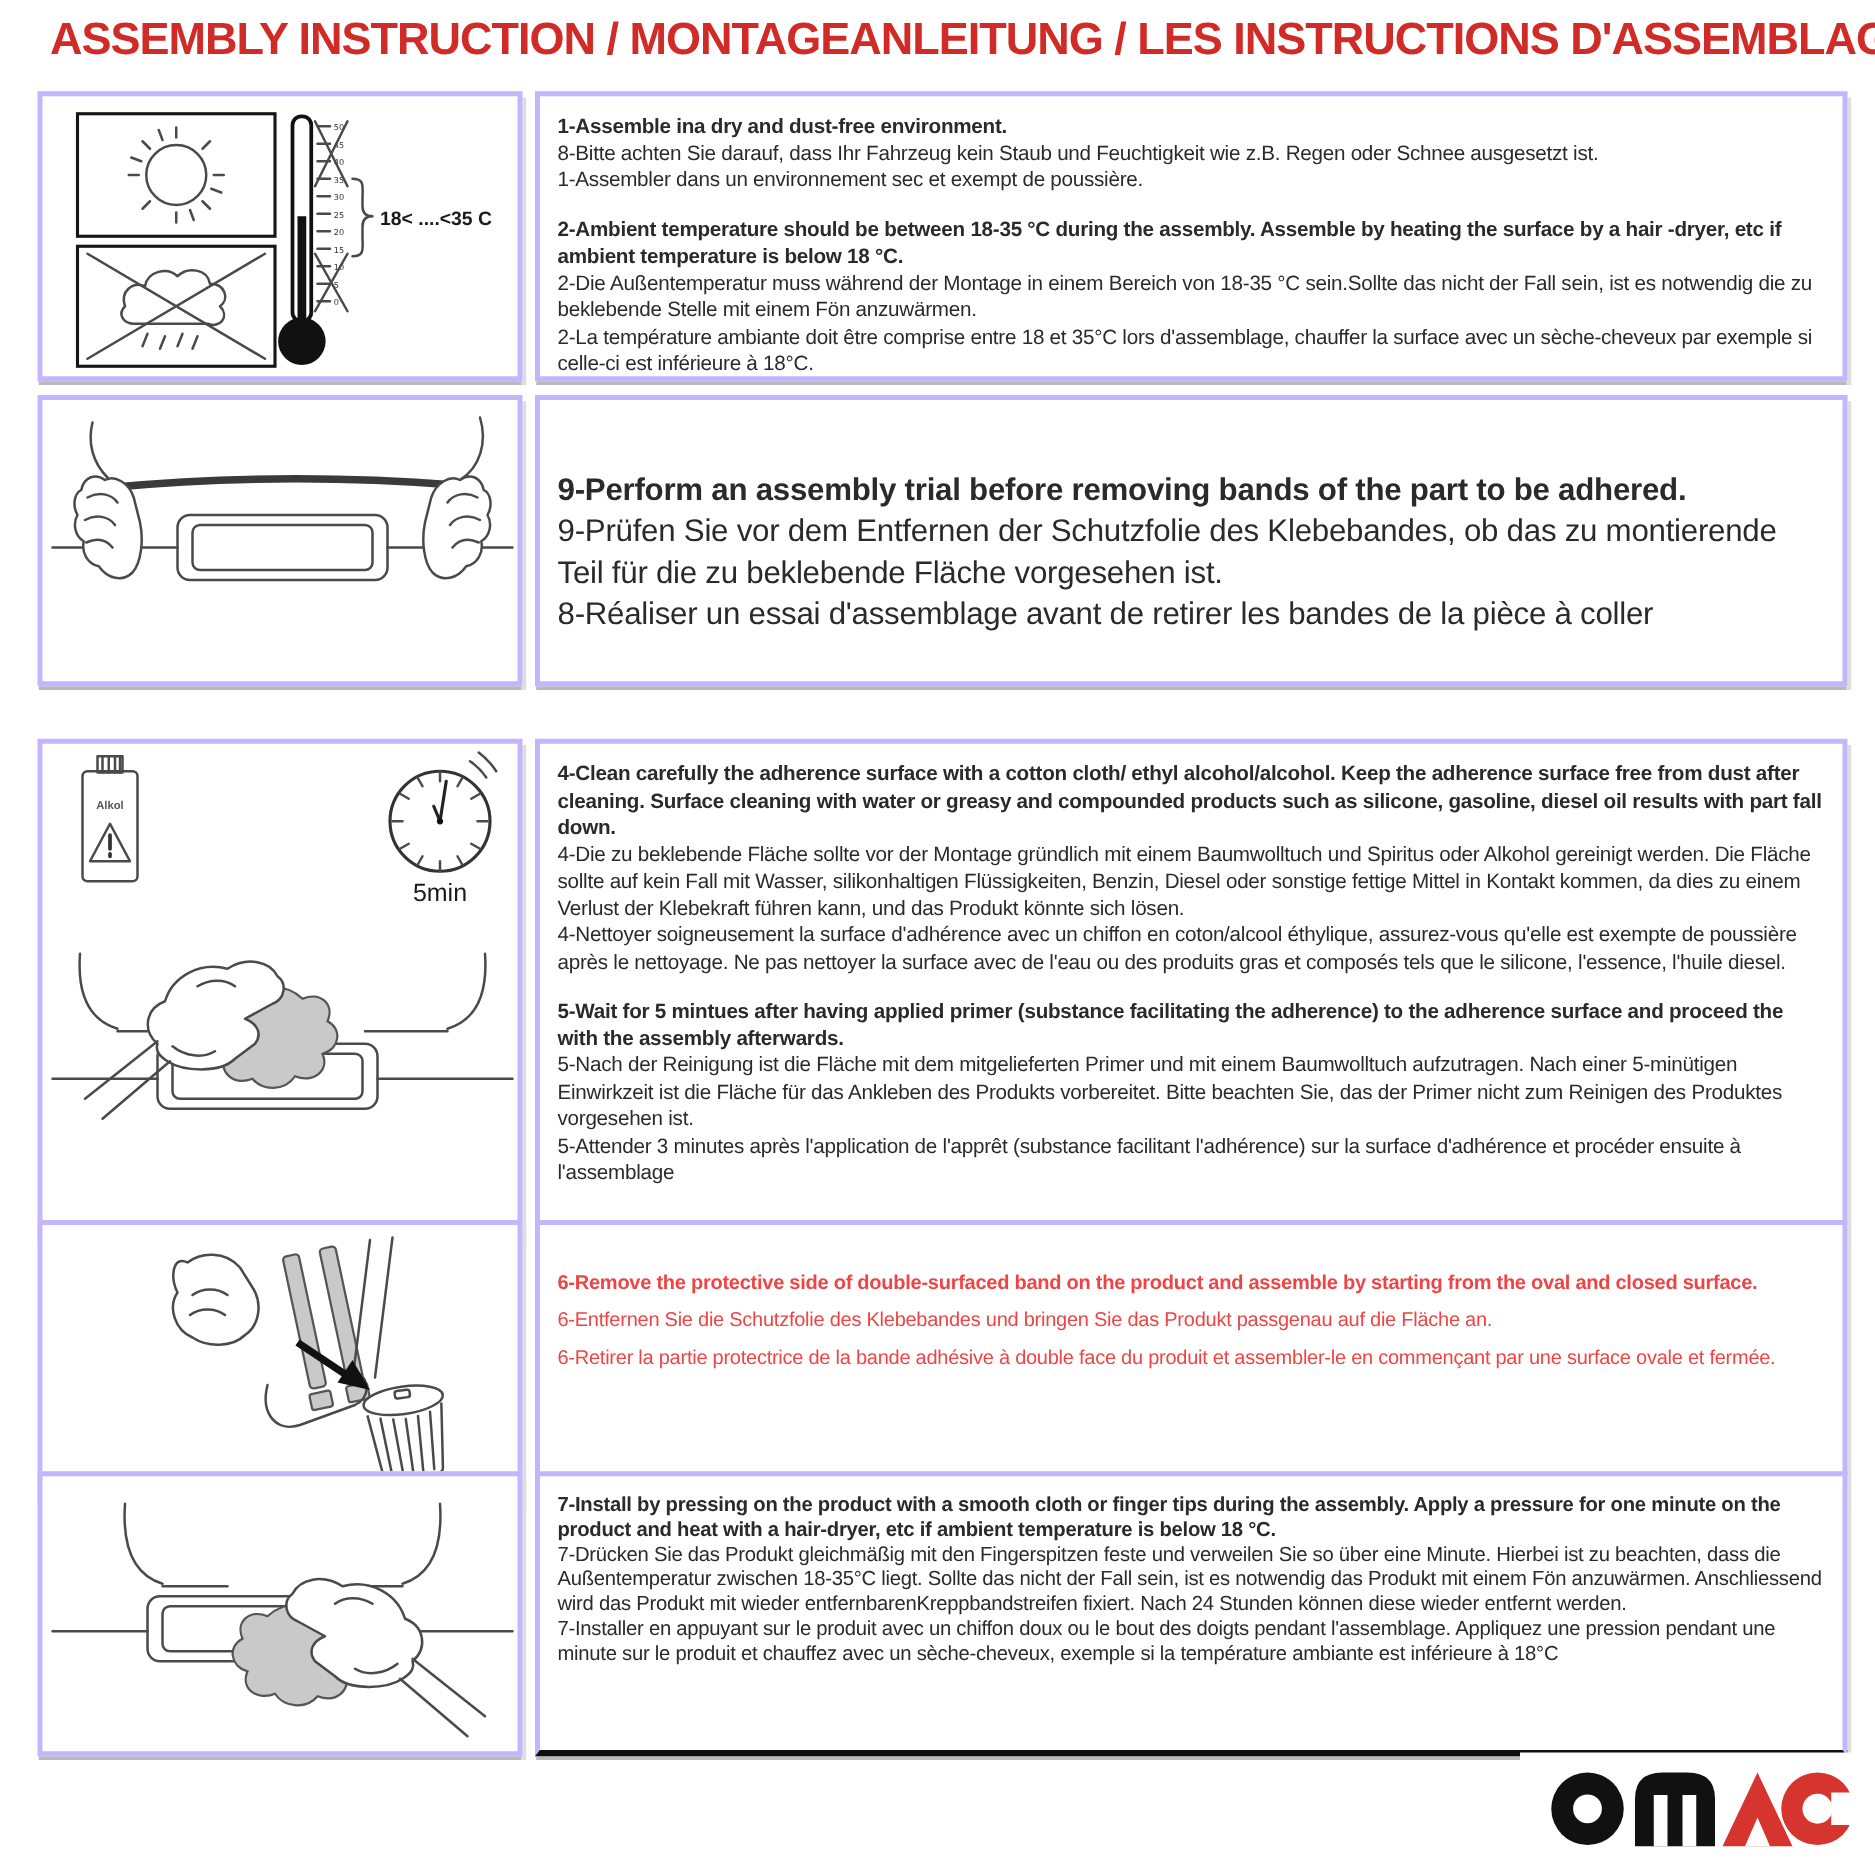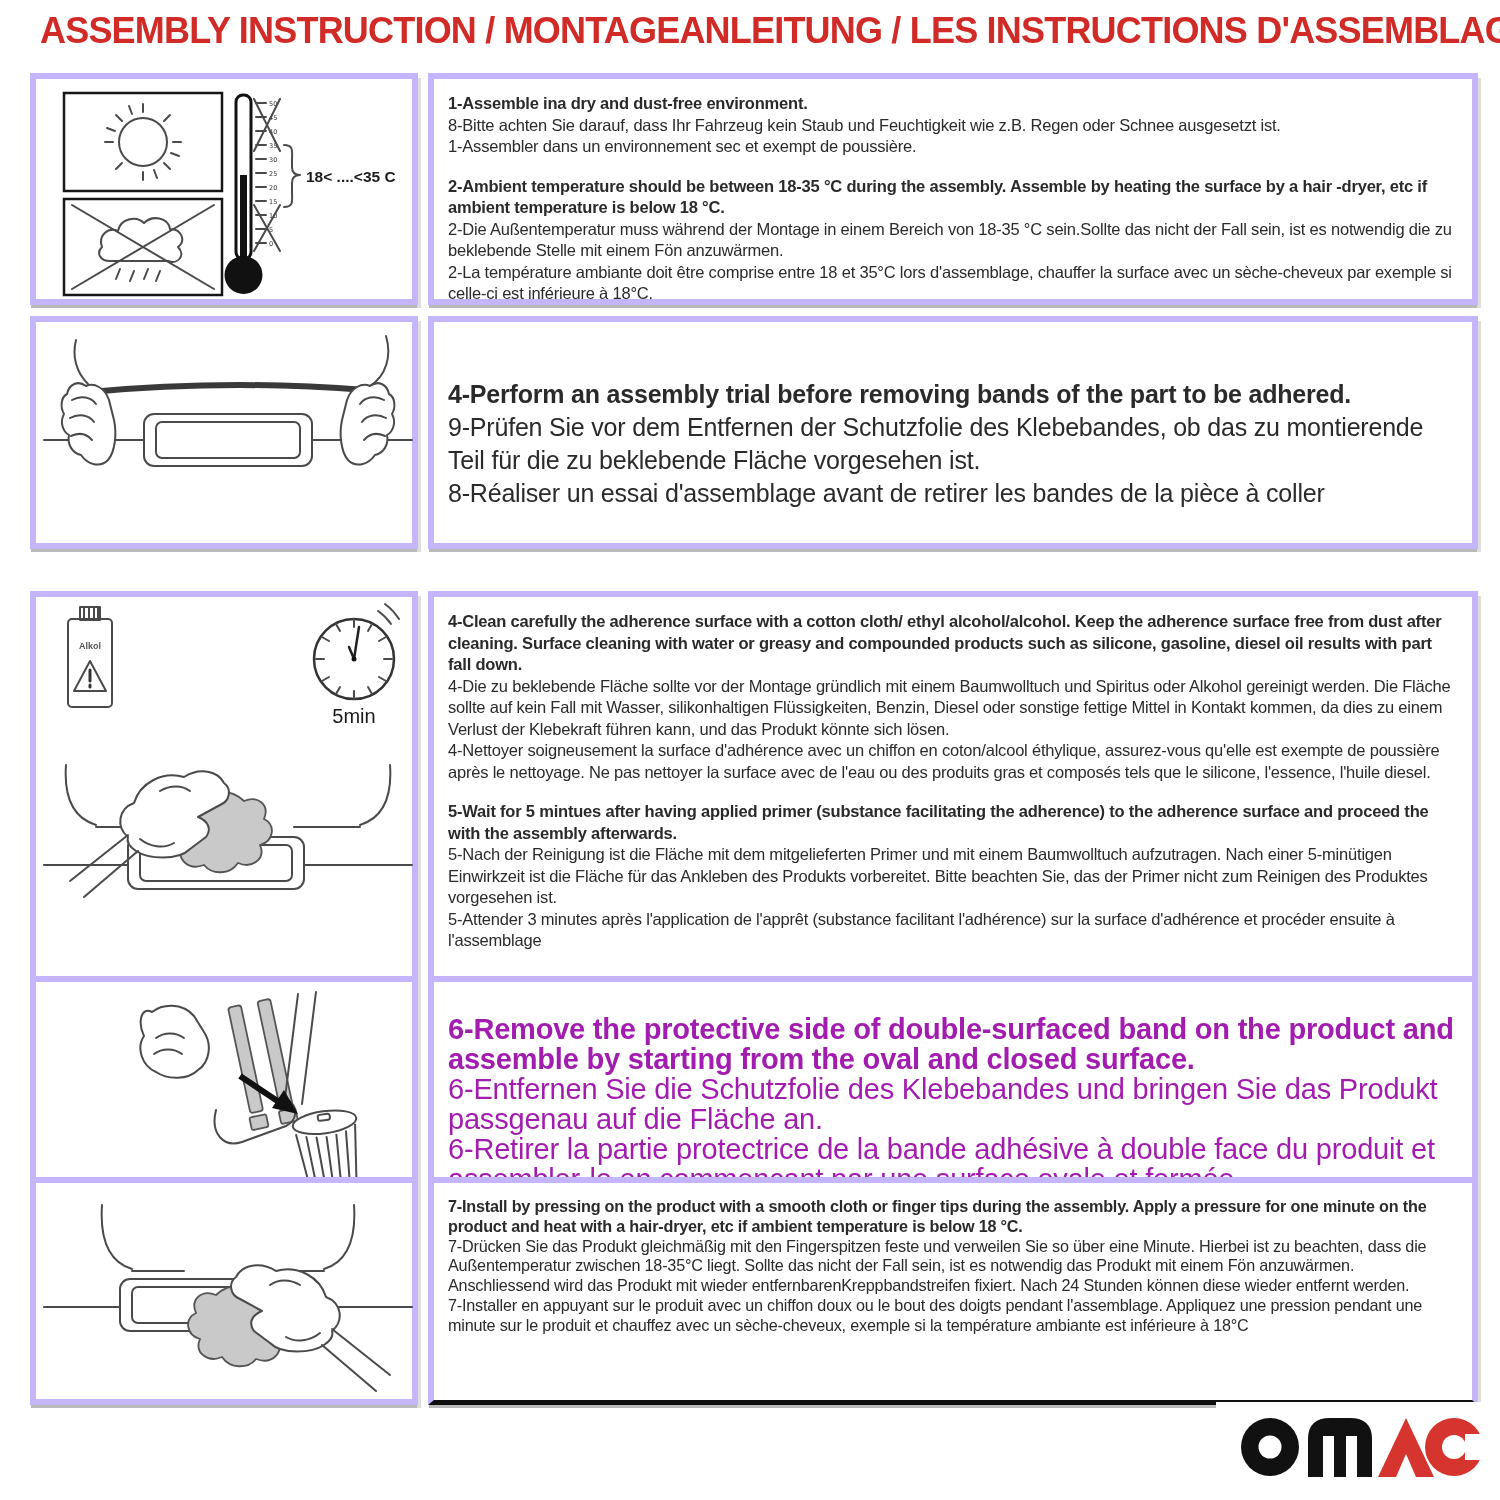--- a/index.html
+++ b/index.html
@@ -1,33 +1,33 @@
 <!DOCTYPE html>
 <html><head>
 <meta charset="utf-8">
 <style>
   html,body{margin:0;padding:0;background:#fff;}
   #page{position:relative;width:1500px;height:1500px;background:#fff;overflow:hidden;
         font-family:"Liberation Sans","DejaVu Sans",sans-serif;color:#222;}
   .title{position:absolute;left:40px;top:10px;font-size:36px;font-weight:bold;
          letter-spacing:-0.8px;color:#d02b27;white-space:nowrap;}
-  .box{position:absolute;background:#fff;border:6px solid #c4b5fd;box-sizing:border-box;
+  .box{position:absolute;background:#fff;border:4px solid #c4b5fd;box-sizing:border-box;
        box-shadow:0 4px 0 -1px #b9b9b9,4px 4px 0 -1px #dedede;}
   .illus{left:30px;width:388px;}
   .txt{left:428px;width:1050px;padding:14px 14px;}
   .r1{top:73px;height:232px;}
   .r2{top:316px;height:233px;}
   .r3{top:560px;height:405px;margin-top:31px;}
   .r4{top:976px;height:230px;}
   .r5{top:1177px;height:228px;}
   .txt p{margin:0;letter-spacing:-0.2px;}
   .s-small p{font-size:16.5px;line-height:21.5px;color:#2a2a2a;}
   .s-mid p{font-size:25px;line-height:33px;color:#2a2a2a;}
   .s-mid{padding-top:56px;}
-  .s-mid4 p{font-size:29px;line-height:30px;color:#a21caf;}
+  .s-mid4 p{font-size:16px;line-height:30px;color:#ef4444;}
   .s-mid4{padding-top:32px;}
   .s-small5 p{font-size:16.2px;line-height:19.8px;color:#2a2a2a;}
   .bold{font-weight:bold;color:#0e0e0e;}
   .gap{margin-top:18px !important;}
   .r5.txt{border-bottom:5px solid #0f0f0f;}
   svg{display:block;}
   .line{stroke:#4a4a4a;stroke-width:2;fill:none;stroke-linecap:round;stroke-linejoin:round;}
   .thick{stroke:#161616;stroke-width:2.5;fill:none;}
   .inkfill{fill:#111;stroke:none;}
   .grayfill{fill:#c9c9c9;stroke:#555;stroke-width:1.8;}
@@ -100,21 +100,21 @@
         <path class="whitefill" d="M50,64 C42,58 33,62 31,72 C25,75 24,85 28,92 C24,99 26,109 33,113 C31,122 36,131 45,133 C52,143 64,146 72,138 C79,130 81,112 78,98 L73,78 C69,66 58,60 50,64 Z"></path>
         <path class="line" d="M36,78 C45,73 55,75 60,82 M34,96 C43,91 53,93 58,100 M35,114 C44,110 51,112 56,118"></path>
       </g>
       <g transform="translate(384,0) scale(-1,1)">
         <path class="whitefill" d="M50,64 C42,58 33,62 31,72 C25,75 24,85 28,92 C24,99 26,109 33,113 C31,122 36,131 45,133 C52,143 64,146 72,138 C79,130 81,112 78,98 L73,78 C69,66 58,60 50,64 Z"></path>
         <path class="line" d="M36,78 C45,73 55,75 60,82 M34,96 C43,91 53,93 58,100 M35,114 C44,110 51,112 56,118"></path>
       </g>
     </svg>
   </div>
   <div class="box txt r2 s-mid">
-    <p class="bold">4-Perform an assembly trial before removing bands of the part to be adhered.</p>
+    <p class="bold">9-Perform an assembly trial before removing bands of the part to be adhered.</p>
     <p>9-Prüfen Sie vor dem Entfernen der Schutzfolie des Klebebandes, ob das zu montierende Teil für die zu beklebende Fläche vorgesehen ist.</p>
     <p>8-Réaliser un essai d'assemblage avant de retirer les bandes de la pièce à coller</p>
   </div>
 
   <div class="box illus r3">
     <svg viewBox="0 0 384 400" width="384" height="400">
       <g>
         <rect x="32" y="22" width="44" height="88" rx="4" class="line"></rect>
         <rect x="44" y="10" width="20" height="13" class="line"></rect>
         <path class="line" d="M48,10 L48,23 M53,10 L53,23 M58,10 L58,23 M62,10 L62,23"></path>

